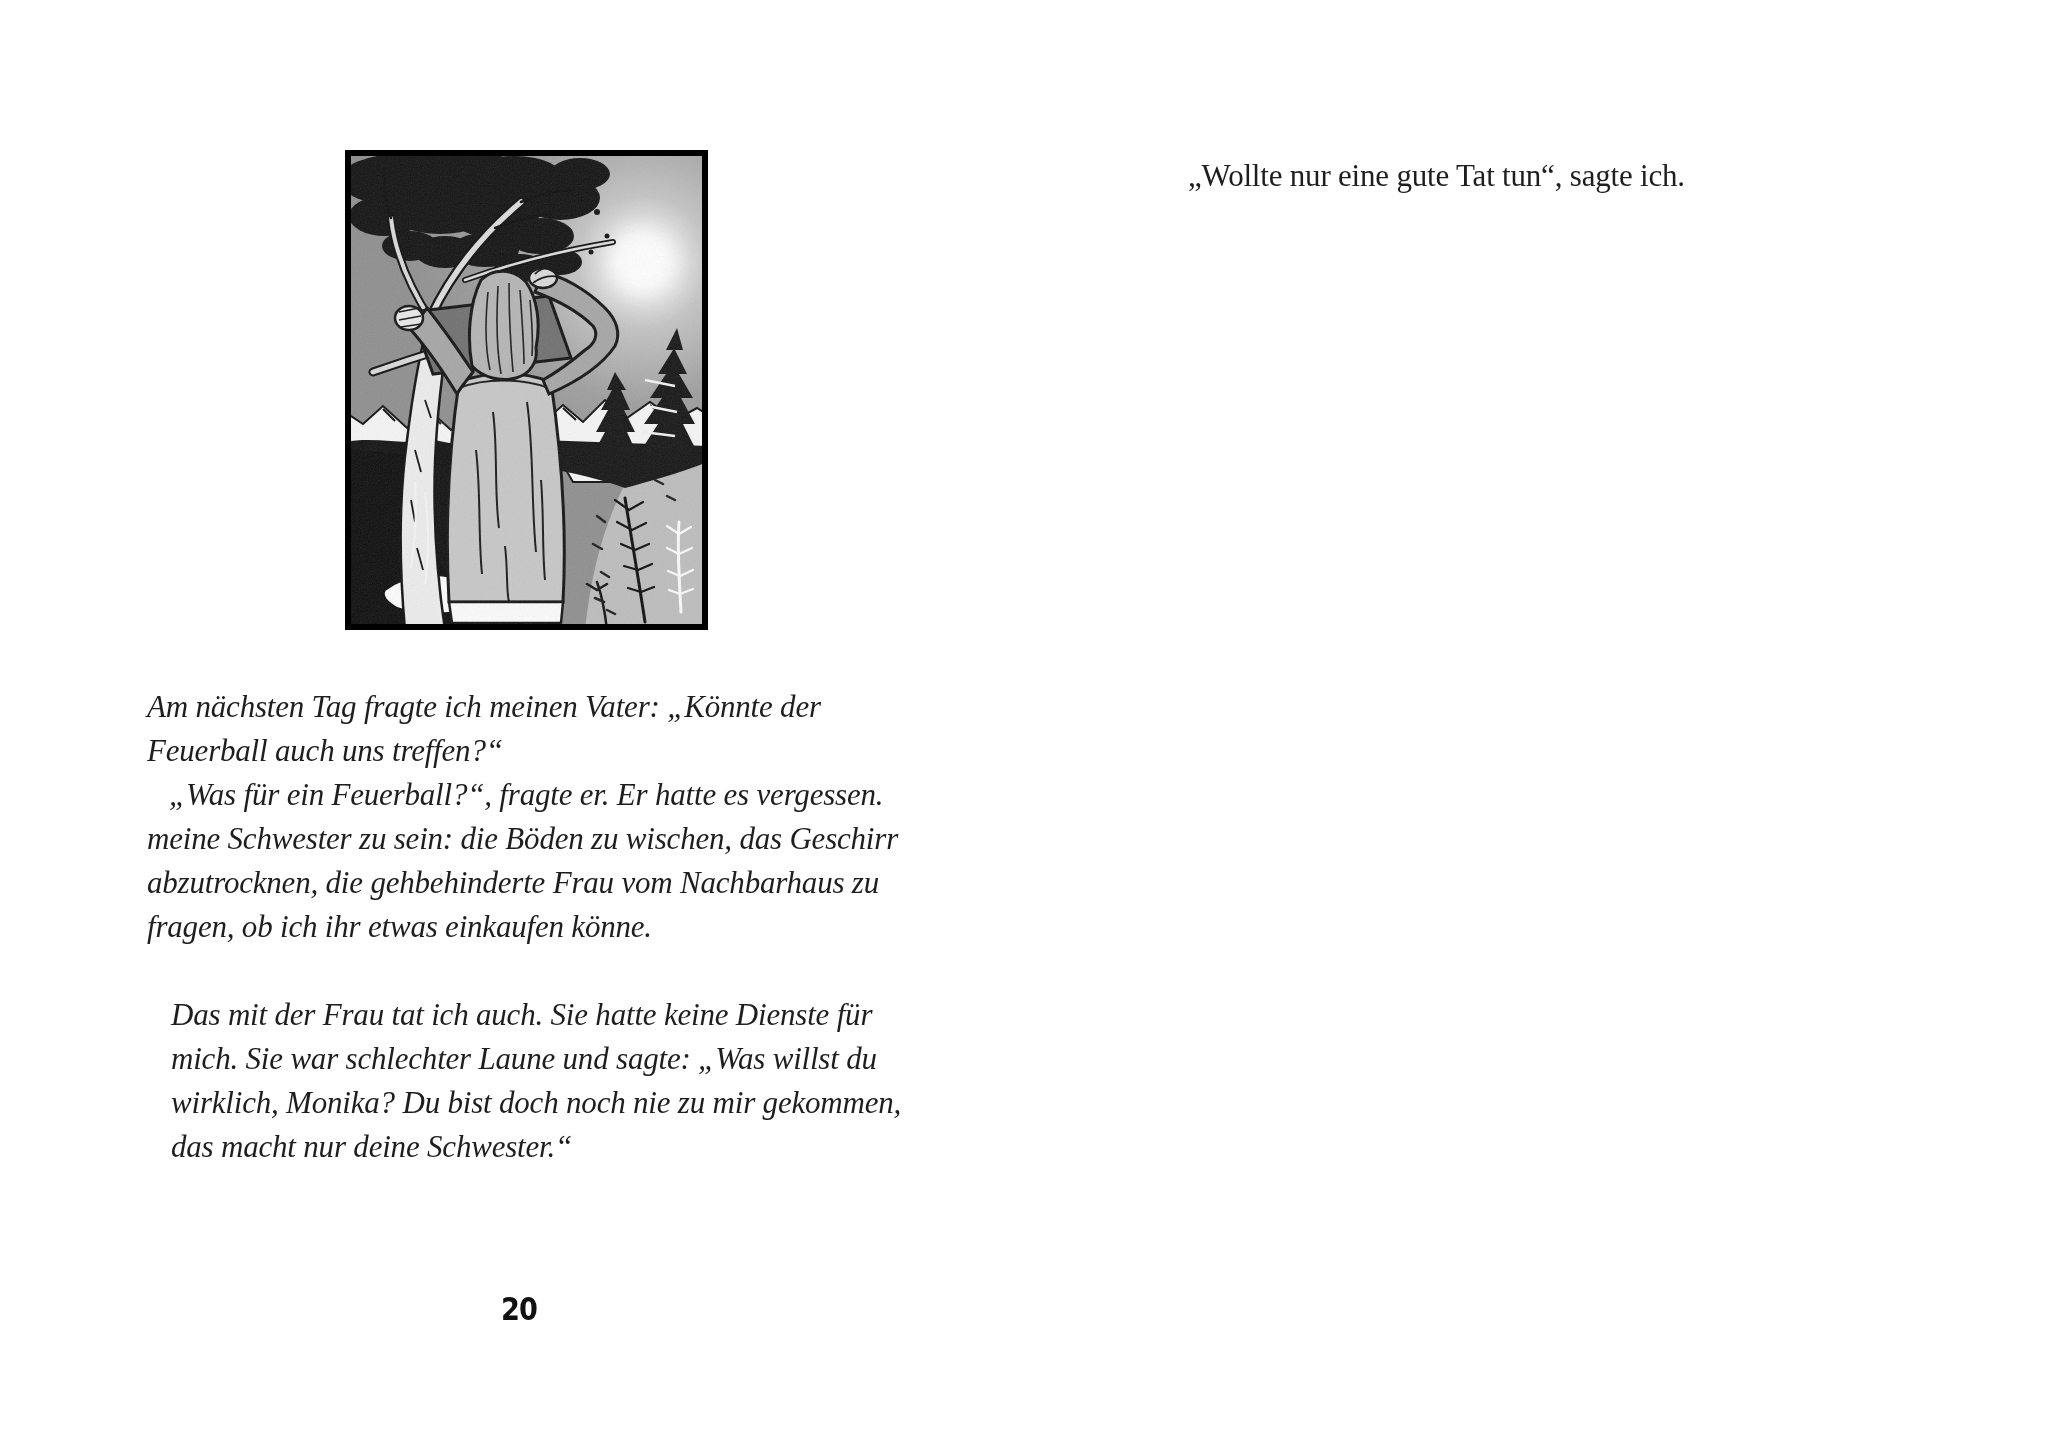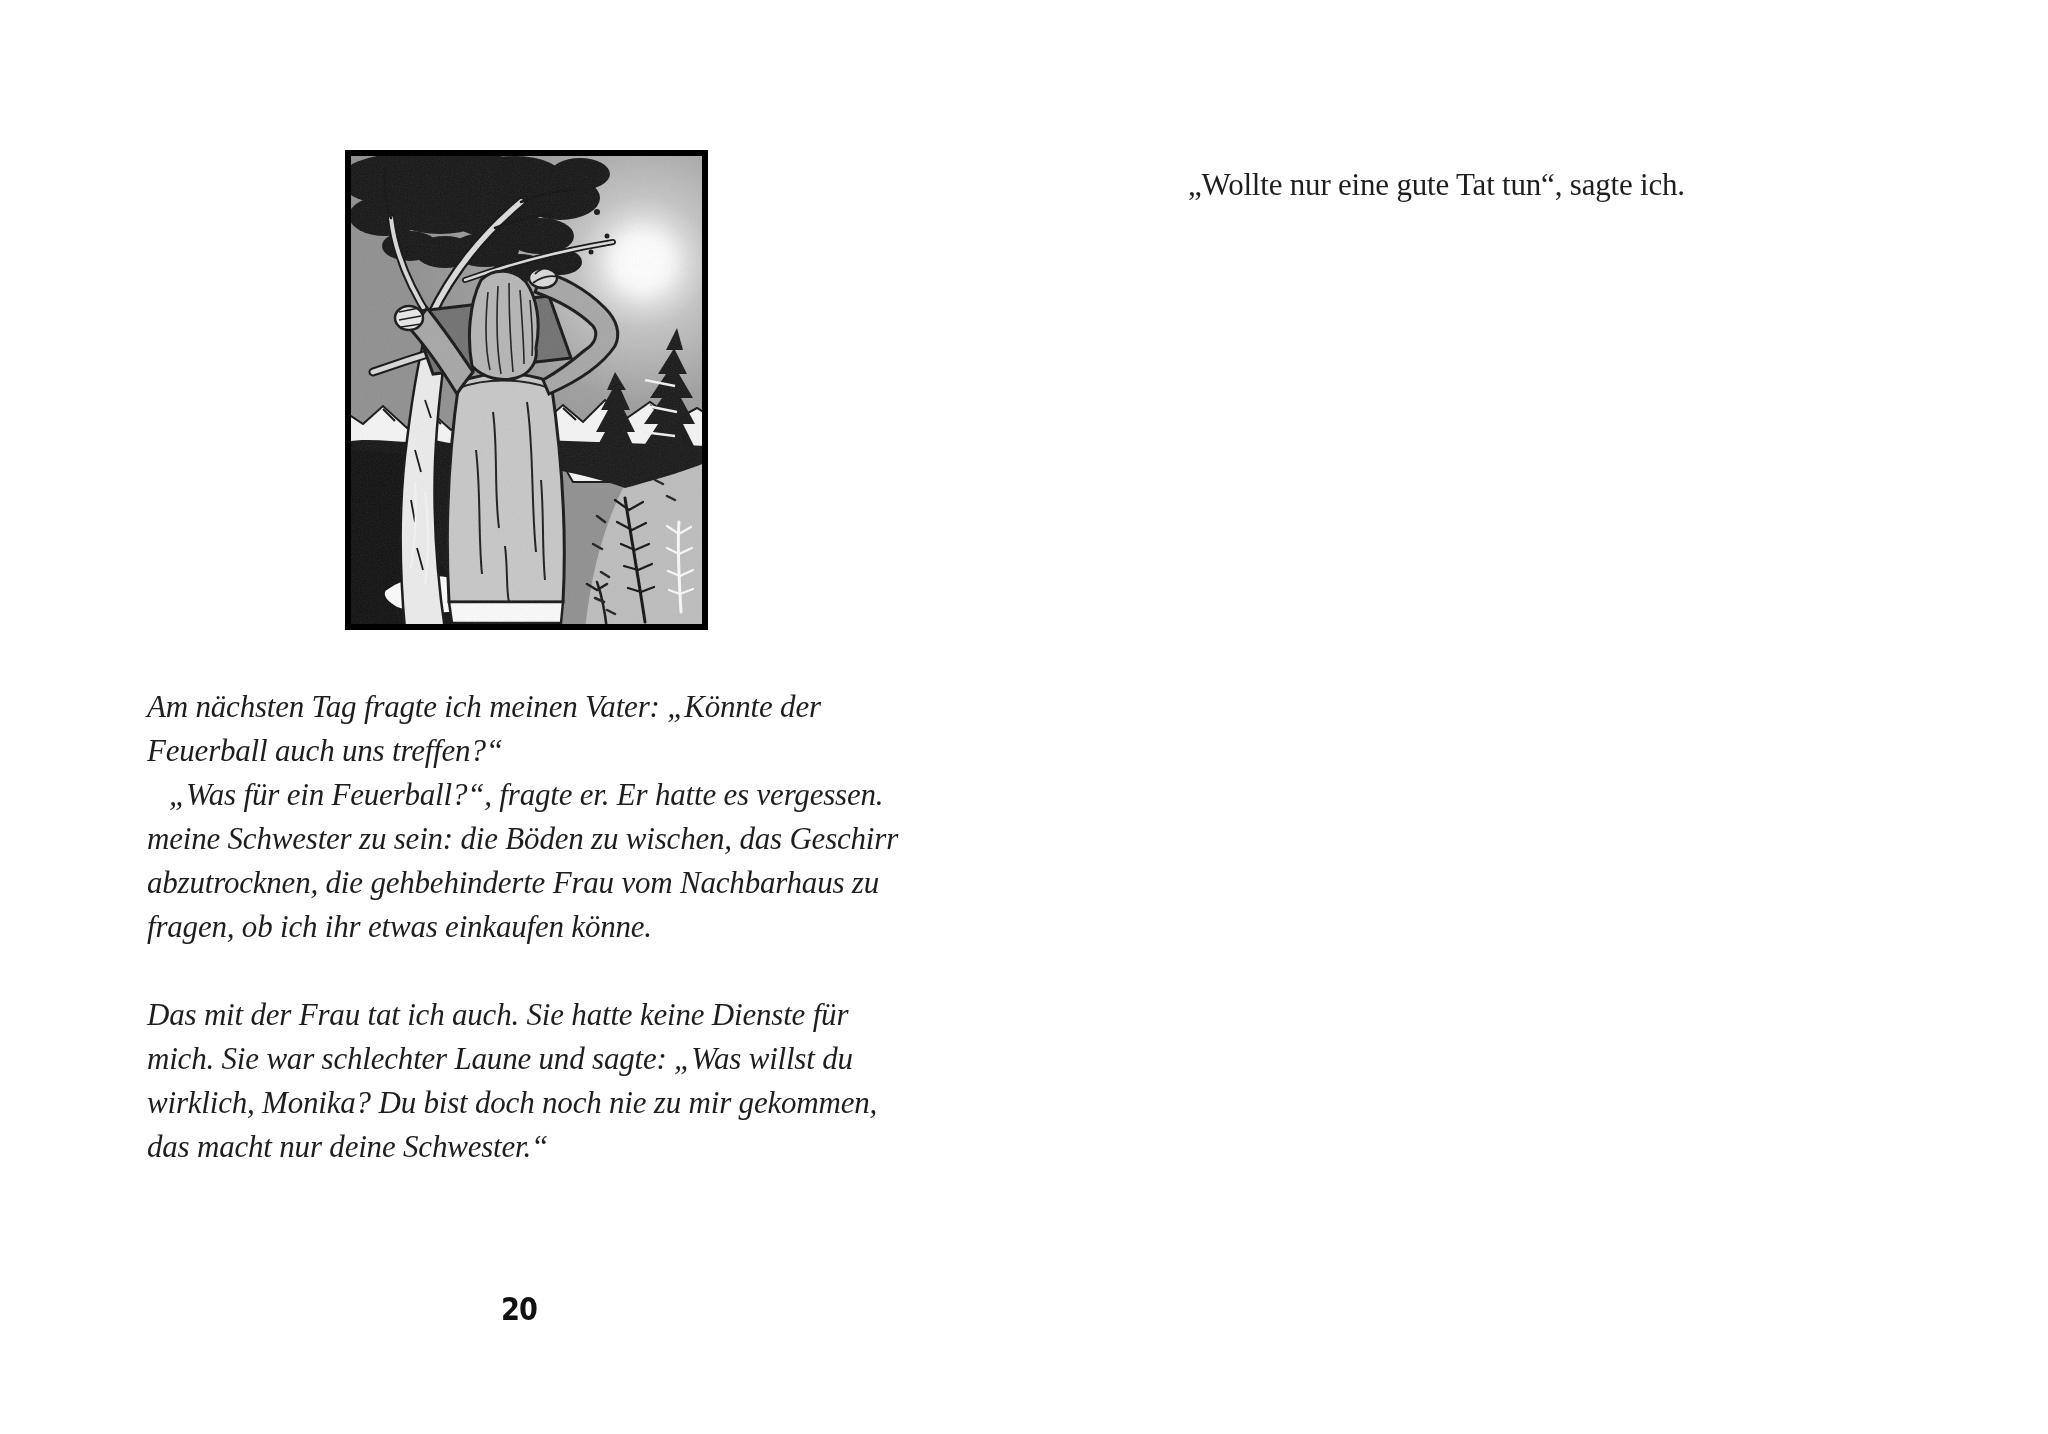--- a/index.html
+++ b/index.html
@@ -22,22 +22,22 @@
   }
   .illustration svg { display: block; width: 100%; height: 100%; }
   .text-block { position: absolute; }
   .text-block .line {
     font-size: 31px;
     line-height: 44px;
     white-space: nowrap;
     letter-spacing: -0.2px;
   }
   .text-left  { left: 147px; top: 685px; font-style: italic; }
-  .text-right { left: 1188px; top: 163px; }
-  .para-gap { margin-top: 44px; }
+  .text-right { left: 1188px; top: 154px; }
+  .para-gap { margin-top: 44px; margin-left: 24px; }
   .indent    { padding-left: 22px; }
   .indent-sm { padding-left: 9px; }
   .page-number {
     position: absolute;
     left: 469px;
     top: 1290px;
     width: 100px;
     text-align: center;
     font-family: "DejaVu Sans", "Liberation Sans", sans-serif;
     font-weight: 700;

